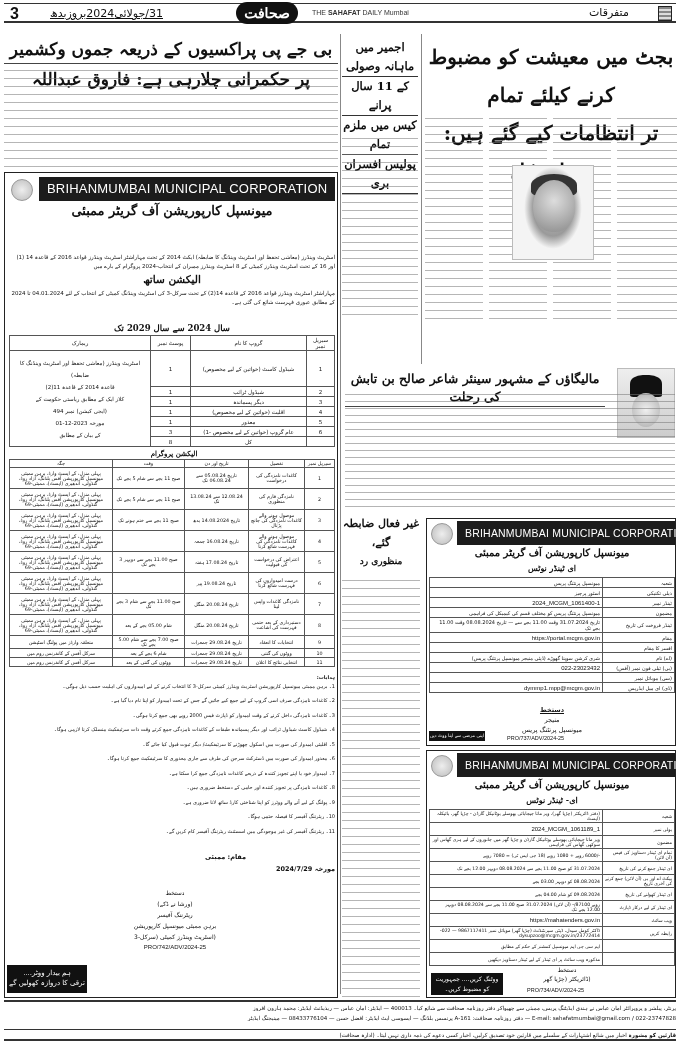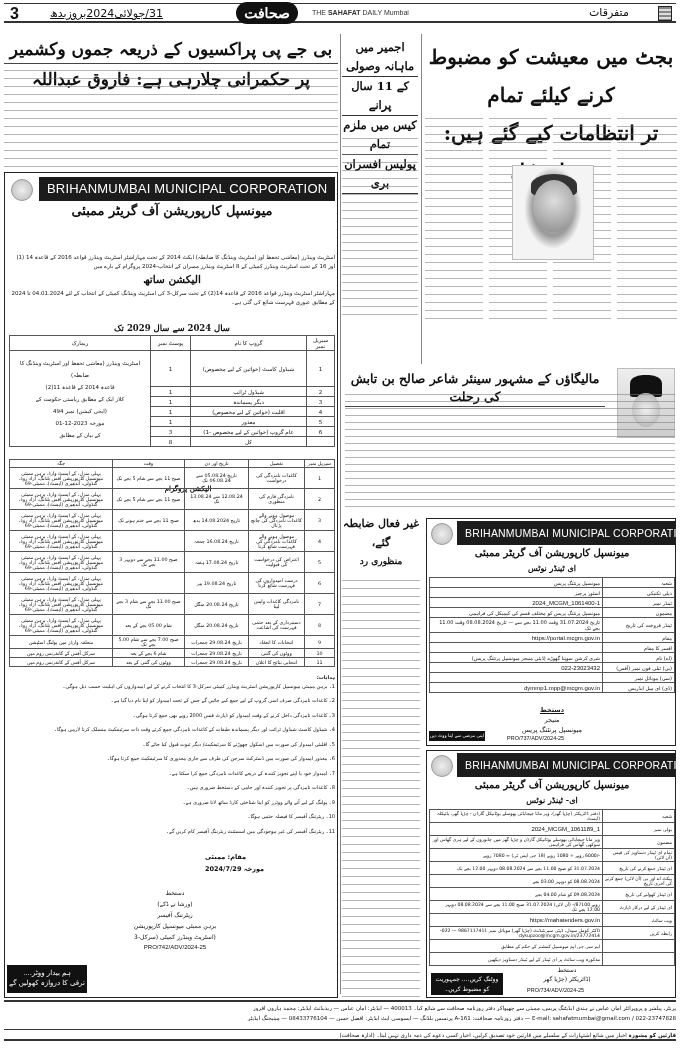--- a/index.html
+++ b/index.html
@@ -172,21 +172,21 @@
           <td>3</td>
         </tr>
         <tr style="height: 10px;">
           <td></td>
           <td>کل</td>
           <td>8</td>
         </tr>
       </tbody>
   </table>
 
-  <div class="bmc-ur" style="left:16px;top:276px;width:334px;font-size:7px;margin-top:35px;">الیکشن پروگرام</div>
+  <div class="bmc-ur" style="left:2px;top:276px;width:334px;font-size:7px;">الیکشن پروگرام</div>
   <table class="nt" id="program-table" style="left:4px;top:286px;width:326px;font-size:4.8px;">
     <thead>
         <tr>
       <th style="width:30px">سیریل نمبر</th>
       <th style="width:56px">تفصیل</th>
       <th style="width:64px">تاریخ اور دن</th>
       <th style="width:72px">وقت</th>
       <th>جگہ</th>
     </tr>
       </thead>
@@ -282,21 +282,21 @@
         <div style="margin-bottom: 6px;">6۔ معذور امیدوار کی صورت میں ڈسٹرکٹ سرجن کی طرف سے جاری معذوری کا سرٹیفکیٹ جمع کرنا ہوگا۔</div>
         <div style="margin-bottom: 6px;">7۔ امیدوار خود یا اپنے تجویز کنندہ کے ذریعے کاغذات نامزدگی جمع کرا سکتا ہے۔</div>
         <div style="margin-bottom: 6px;">8۔ کاغذات نامزدگی پر تجویز کنندہ اور حامی کے دستخط ضروری ہیں۔</div>
         <div style="margin-bottom: 6px;">9۔ پولنگ کے لیے آنے والے ووٹرز کو اپنا شناختی کارڈ ساتھ لانا ضروری ہے۔</div>
         <div style="margin-bottom: 6px;">10۔ ریٹرننگ آفیسر کا فیصلہ حتمی ہوگا۔</div>
         <div style="margin-bottom: 6px;">11۔ ریٹرننگ آفیسر کی غیر موجودگی میں اسسٹنٹ ریٹرننگ آفیسر کام کریں گے۔</div>
       </div>
   </div>
 
   <div class="rtl" style="position:absolute;left:200px;top:680px;width:130px;font-size:6.5px;font-weight:bold;text-align:left;direction:rtl;">مقام: ممبئی</div>
-  <div class="rtl" style="position:absolute;left:200px;top:692px;width:130px;font-size:6.5px;font-weight:bold;text-align:left;">مورخہ 2024/7/29</div>
+  <div class="rtl" style="position:absolute;left:200px;top:692px;width:130px;font-size:6.5px;font-weight:bold;text-align:right;">مورخہ 2024/7/29</div>
   <div class="rtl" style="position:absolute;left:110px;top:714px;width:120px;font-size:6px;line-height:11px;text-align:center;">
     <div>دستخط</div>
     <div>(ورشا نے ڈکے)</div>
     <div>ریٹرننگ آفیسر</div>
     <div>برہن ممبئی میونسپل کارپوریشن</div>
     <div>(اسٹریٹ وینڈرز کمیٹی (سرکل-3</div>
     <div class="ltr" style="font-family:'Liberation Sans',sans-serif;">PRO/742/ADV/2024-25</div>
   </div>
   <div class="stamp" style="left:2px;top:792px;width:80px;height:28px;padding-top:3px;font-size:7px;">
     <div>ہم بیدار ووٹر....</div>

